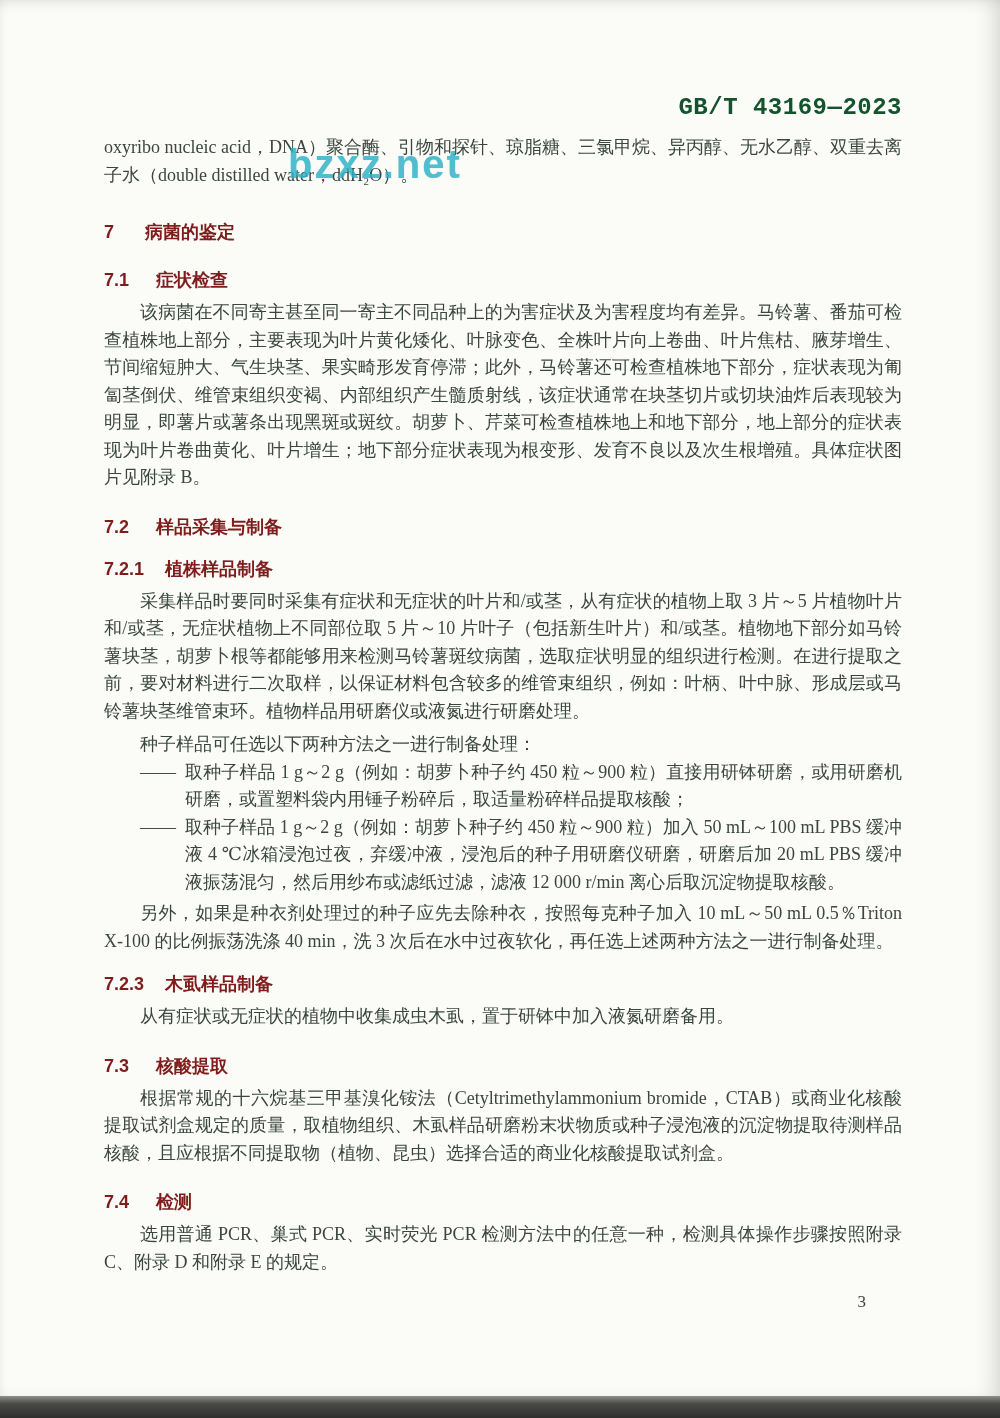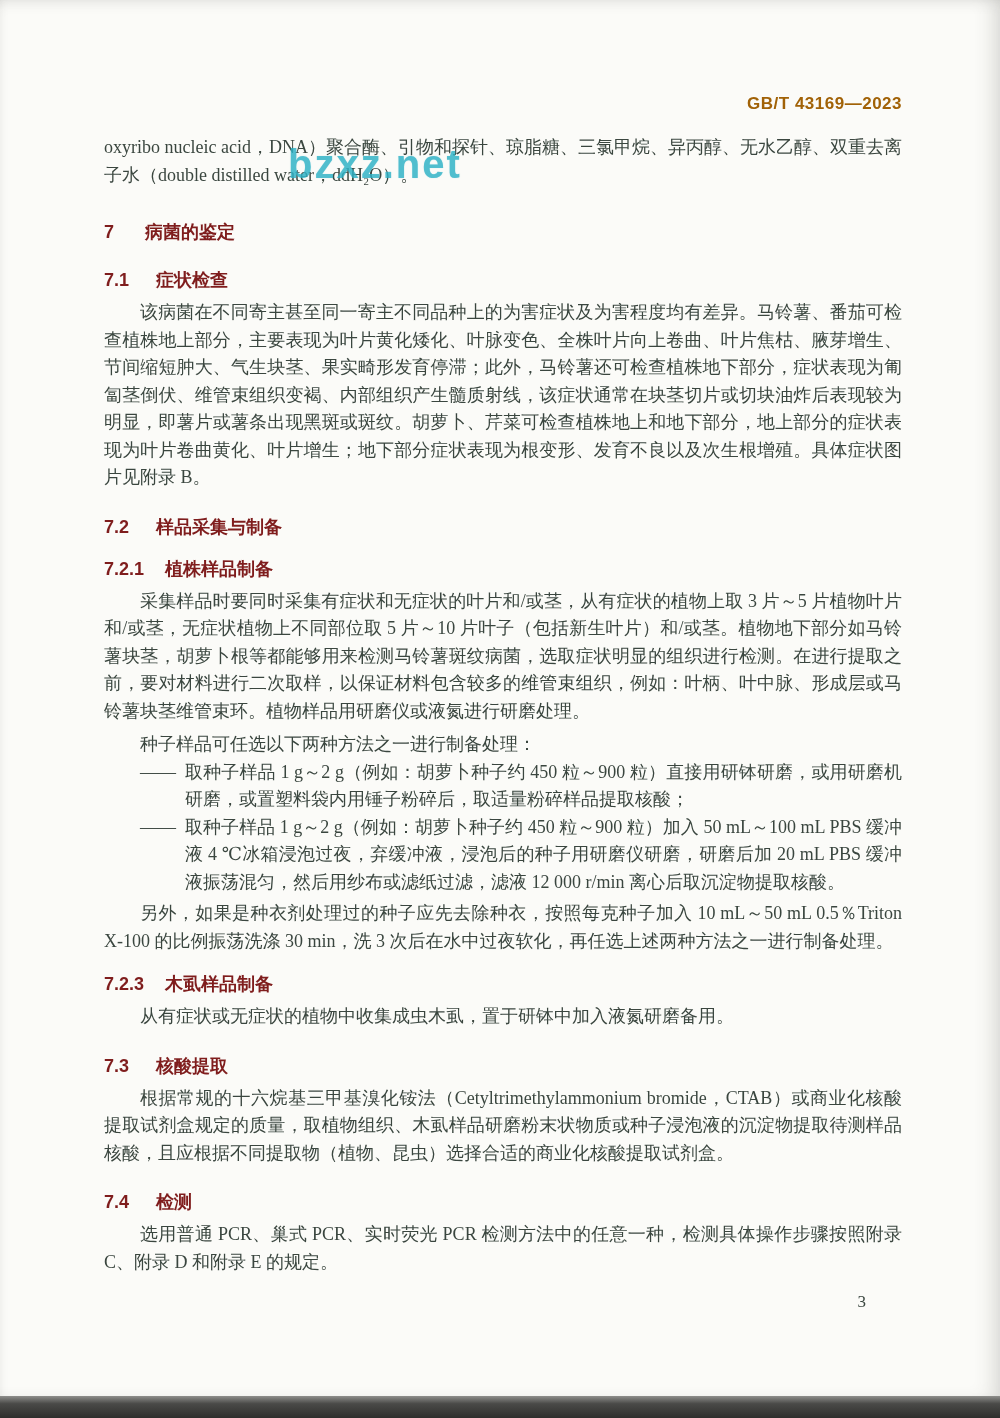--- a/index.html
+++ b/index.html
@@ -18,22 +18,22 @@
       inset 5px 0 12px -8px rgba(60,60,58,0.14),
       inset 0 10px 16px -10px rgba(60,60,58,0.12);
   }
   .content {
     position: relative;
     padding: 94px 98px 0 104px;
     color: #3a463f;
   }
   .header-row { text-align: right; height: 24px; }
   .std-code {
-    font-family: Liberation Sans, sans-serif;
-    font-weight: 700; font-size: 17px; color: #a16207;
+    font-family: Liberation Mono, monospace;
+    font-weight: 700; font-size: 24px; color: #14532d;
     letter-spacing: 0.5px;
   }
   .watermark {
     position: absolute; left: 288px; top: 142px;
     font-family: "Liberation Sans", "DejaVu Sans", sans-serif;
     font-weight: 700; font-size: 40px; letter-spacing: 2px;
     color: rgba(47, 178, 198, 0.75);
     z-index: 5; pointer-events: none;
     text-shadow: 0 0 1px rgba(47,178,198,0.35);
   }
@@ -112,21 +112,21 @@
 
     <div class="list-item">
       <span class="dash">——</span>
       <span class="itxt">取种子样品 1 g～2 g（例如：胡萝卜种子约 450 粒～900 粒）直接用研钵研磨，或用研磨机研磨，或置塑料袋内用锤子粉碎后，取适量粉碎样品提取核酸；</span>
     </div>
     <div class="list-item">
       <span class="dash">——</span>
       <span class="itxt">取种子样品 1 g～2 g（例如：胡萝卜种子约 450 粒～900 粒）加入 50 mL～100 mL PBS 缓冲液 4 ℃冰箱浸泡过夜，弃缓冲液，浸泡后的种子用研磨仪研磨，研磨后加 20 mL PBS 缓冲液振荡混匀，然后用纱布或滤纸过滤，滤液 12 000 r/min 离心后取沉淀物提取核酸。</span>
     </div>
 
-    <p class="para closing">另外，如果是种衣剂处理过的种子应先去除种衣，按照每克种子加入 10 mL～50 mL 0.5％Triton X-100 的比例振荡洗涤 30 min，洗 3 次后在水中过夜软化，再任选上述两种方法之一进行制备处理。</p>
+    <p class="para closing">另外，如果是种衣剂处理过的种子应先去除种衣，按照每克种子加入 10 mL～50 mL 0.5％Triton X-100 的比例振荡洗涤 40 min，洗 3 次后在水中过夜软化，再任选上述两种方法之一进行制备处理。</p>
 
     <h4 class="sub">
       <span class="num">7.2.3</span>
       <span class="ttl">木虱样品制备</span>
     </h4>
     <p class="para">从有症状或无症状的植物中收集成虫木虱，置于研钵中加入液氮研磨备用。</p>
 
     <h3 class="section">
       <span class="num">7.3</span>
       <span class="ttl">核酸提取</span>

